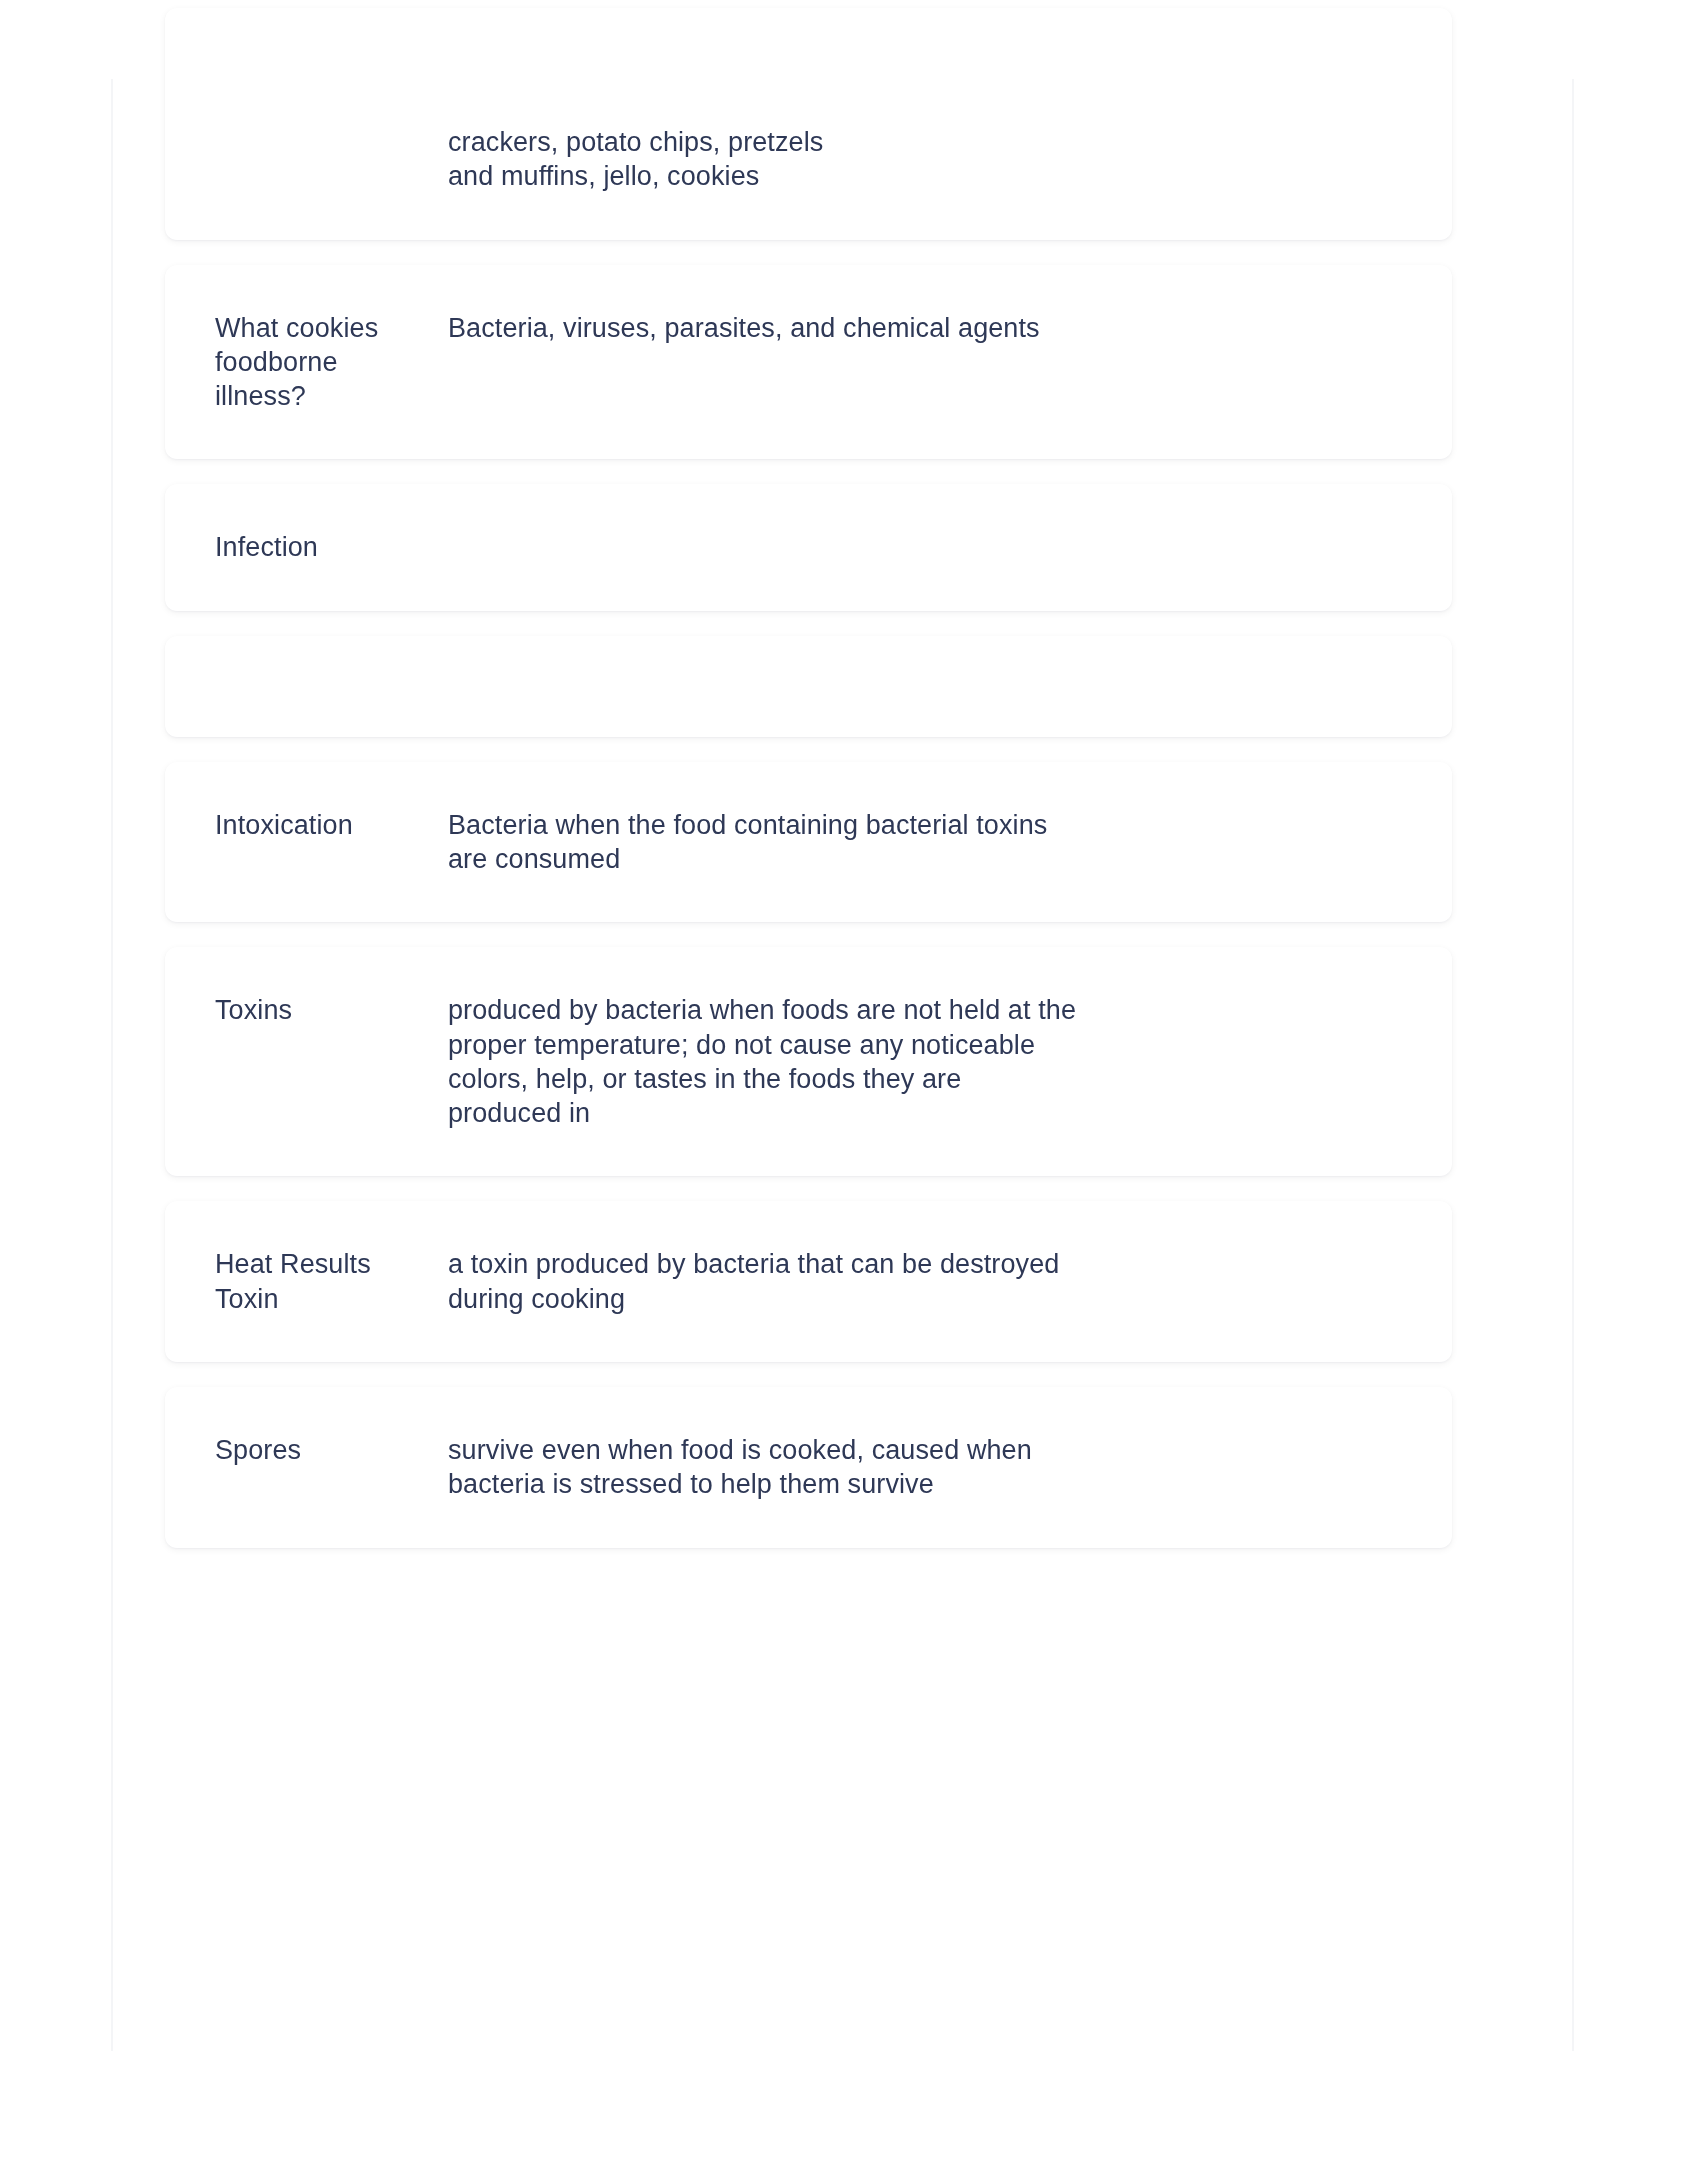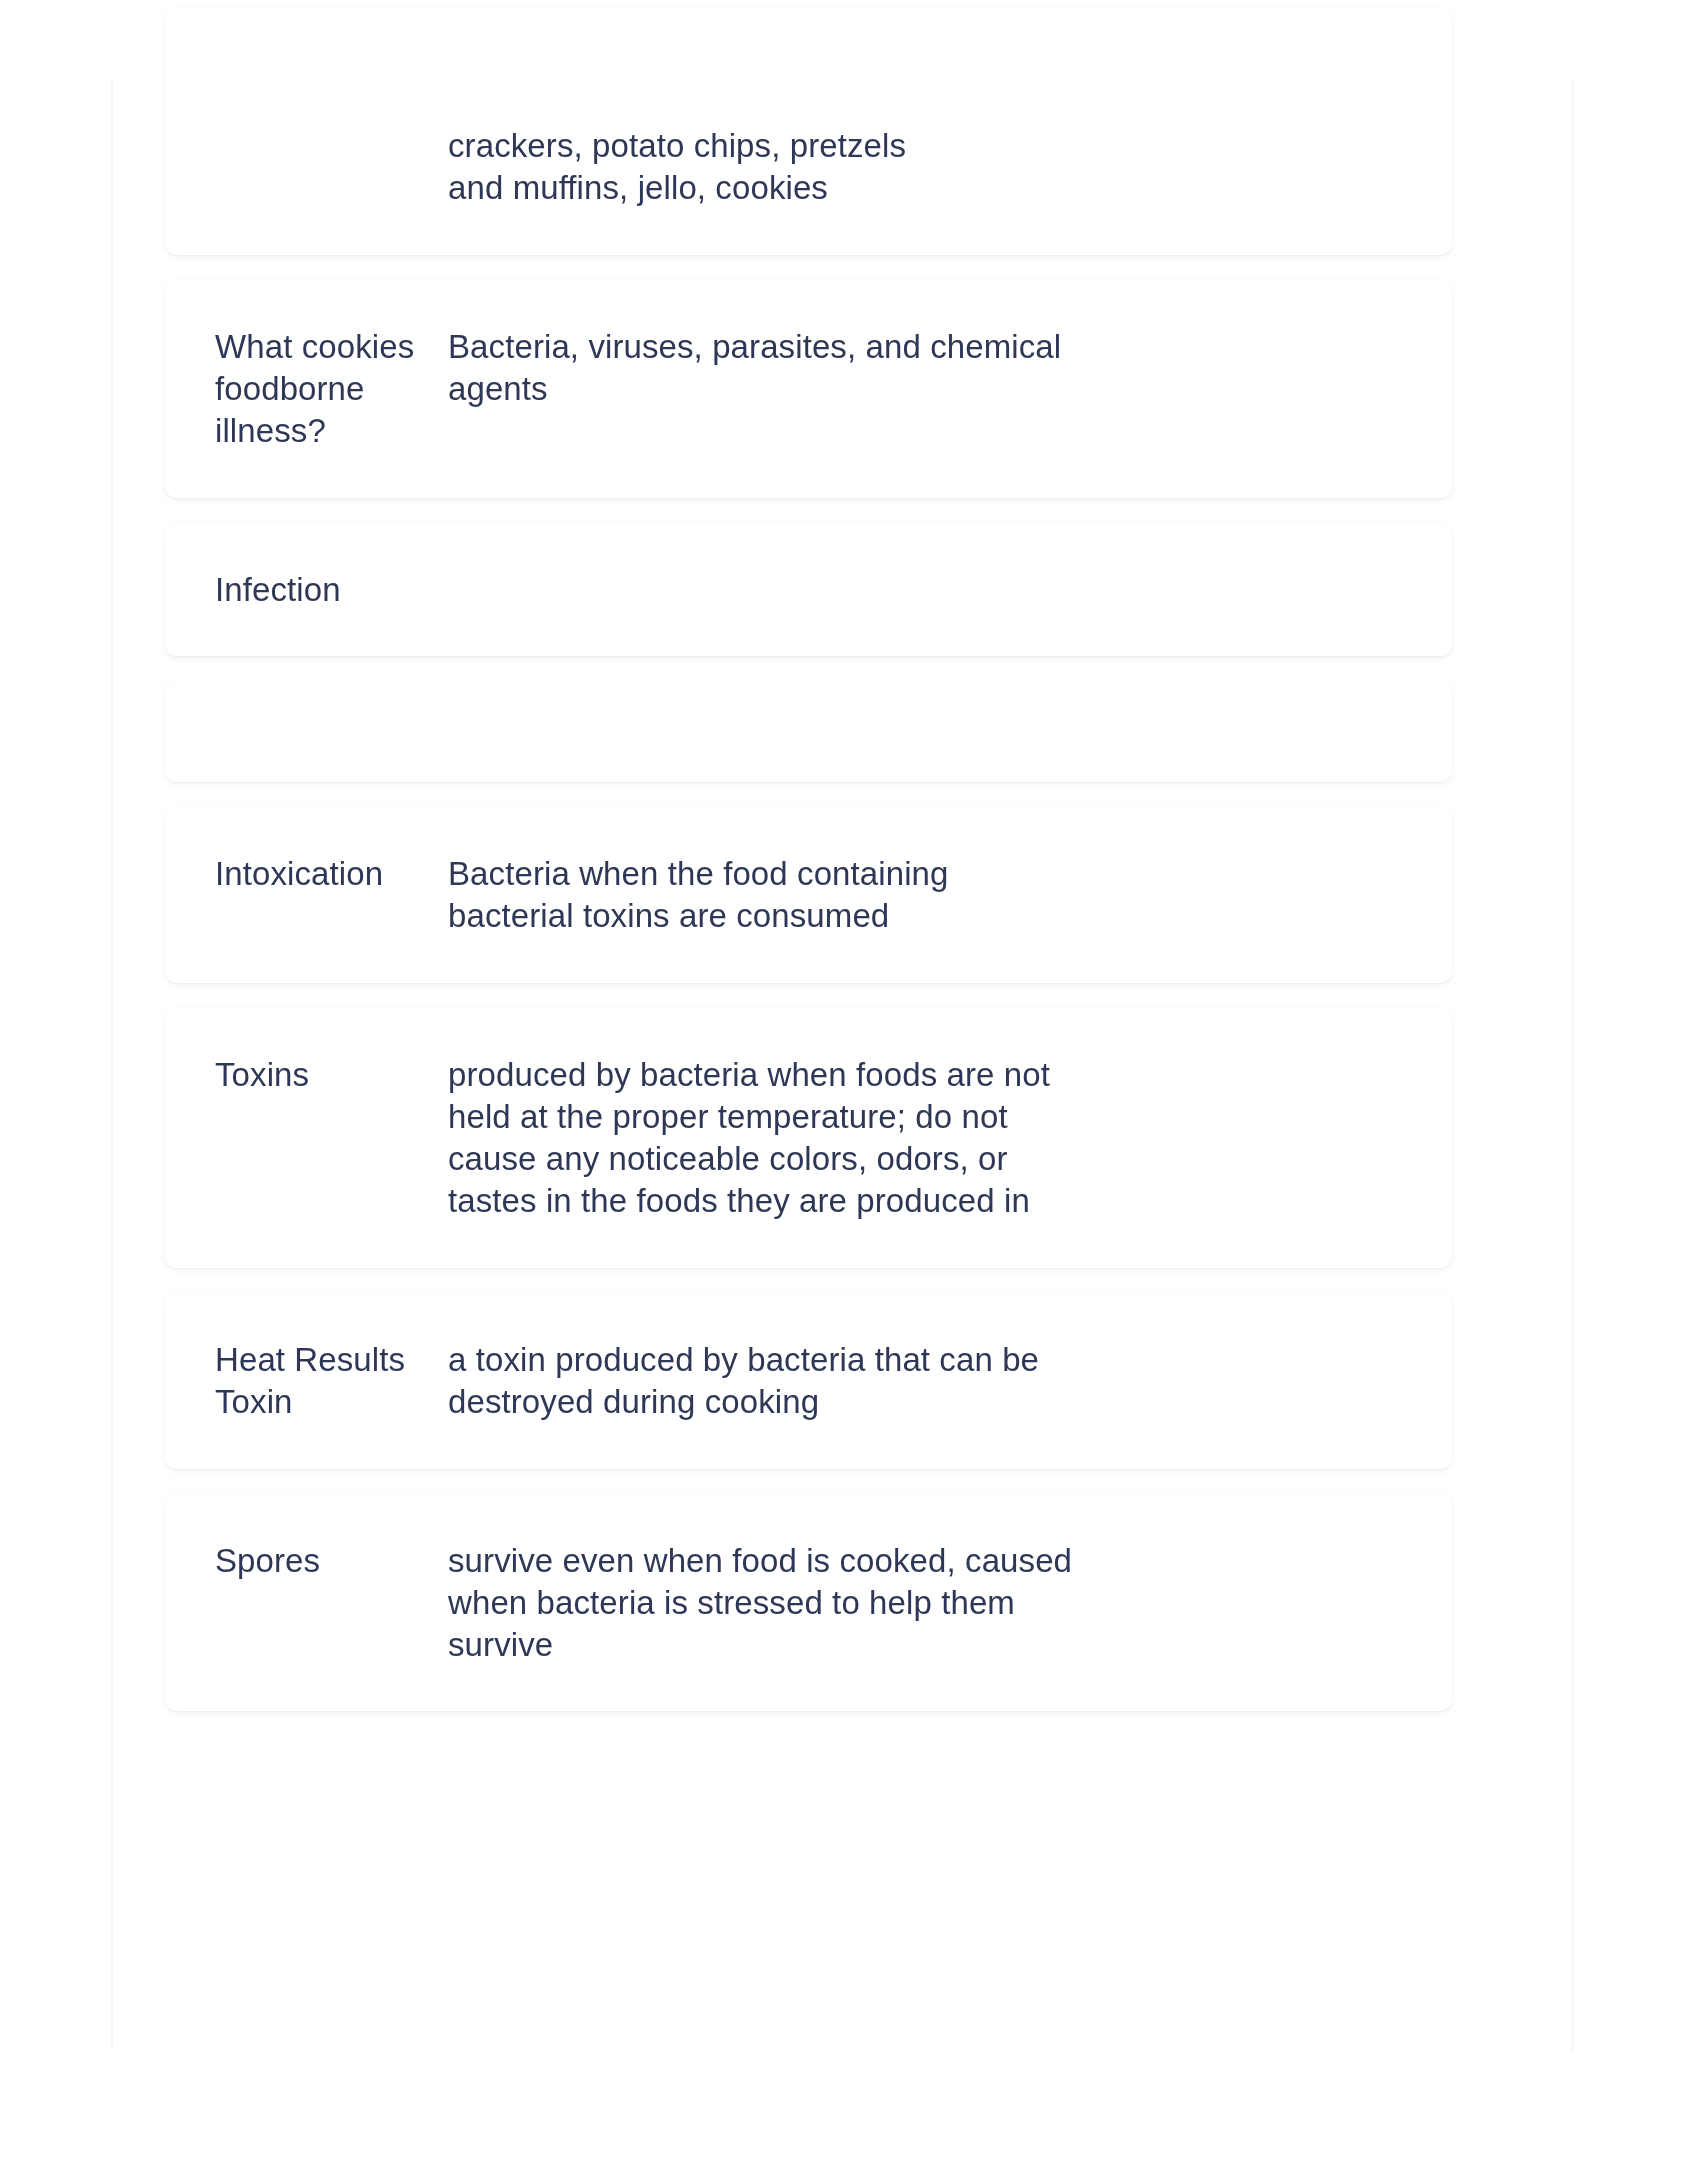--- a/index.html
+++ b/index.html
@@ -66,21 +66,21 @@
 
   .def-col {
     flex: 1 1 auto;
     max-width: 634px;
   }
 
   .term-text,
   .def-text {
     margin: 0;
     color: #2e3856;
-    font-size: 33px;
+    font-size: 27px;
     line-height: 1.27;
     font-weight: 400;
     letter-spacing: 0.1px;
     white-space: pre-line;
   }
 </style>
 </head>
 <body>
 
 <div id="page">
@@ -115,21 +115,21 @@
           </div>
           <div class="def-col">
             <p class="def-text">Bacteria when the food containing bacterial toxins are consumed</p>
           </div>
         </div>
         <div class="qa-card">
           <div class="term-col">
             <p class="term-text">Toxins</p>
           </div>
           <div class="def-col">
-            <p class="def-text">produced by bacteria when foods are not held at the proper temperature; do not cause any noticeable colors, odors, or tastes in the foods they are produced in</p>
+            <p class="def-text">produced by bacteria when foods are not held at the proper temperature; do not cause any noticeable colors, help, or tastes in the foods they are produced in</p>
           </div>
         </div>
         <div class="qa-card">
           <div class="term-col">
             <p class="term-text">Heat Results Toxin</p>
           </div>
           <div class="def-col">
             <p class="def-text">a toxin produced by bacteria that can be destroyed during cooking</p>
           </div>
         </div>

